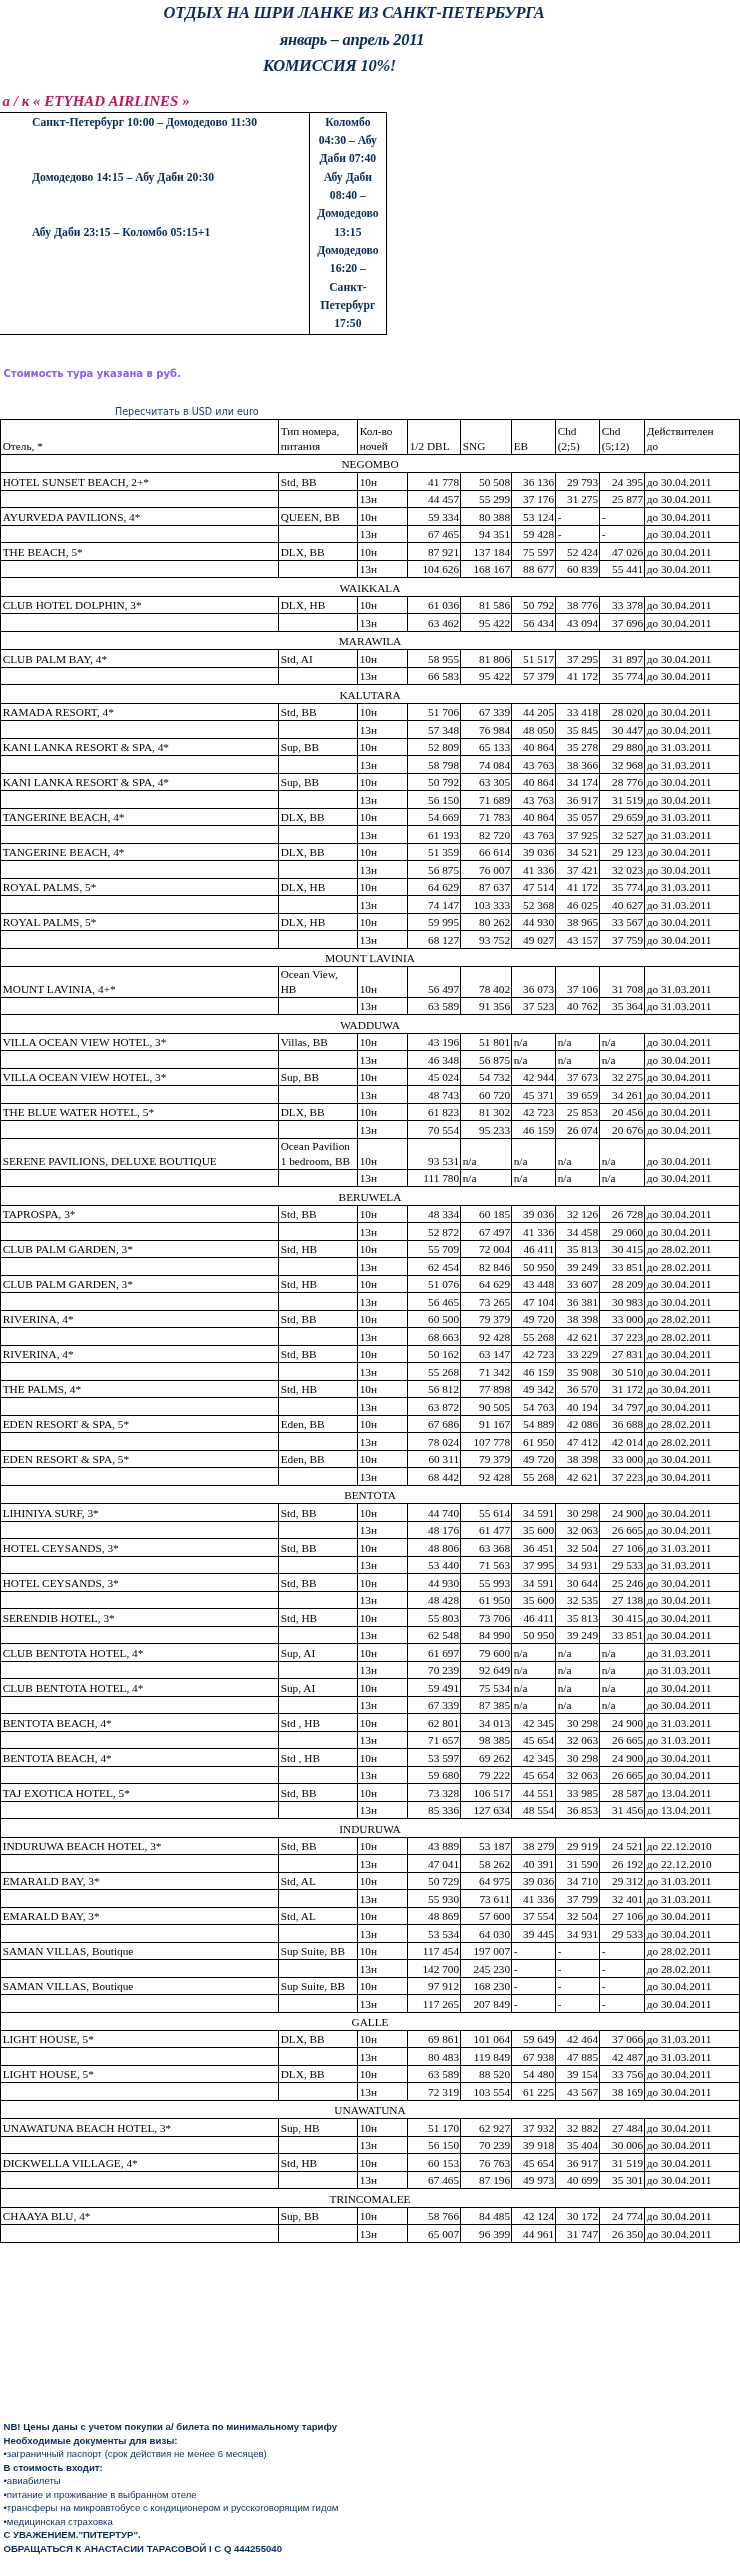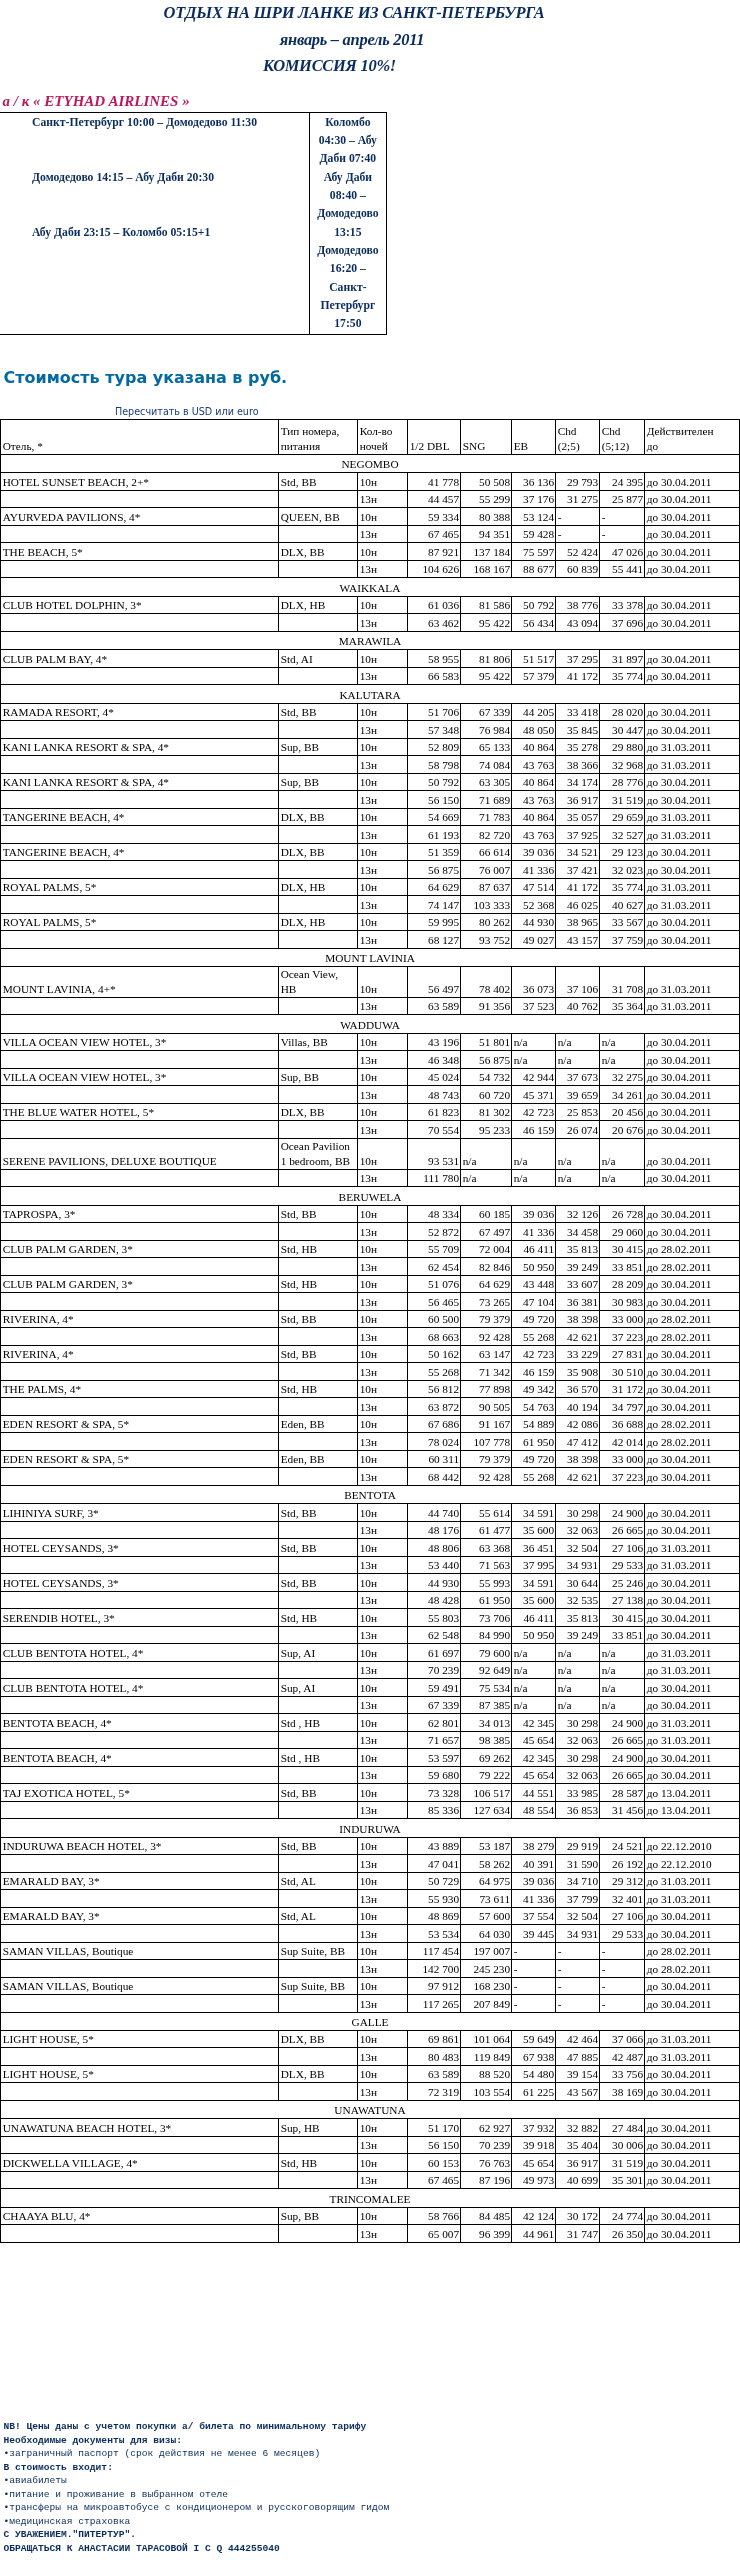--- a/index.html
+++ b/index.html
@@ -8,29 +8,29 @@
   .title-line { font-family: "Liberation Serif", serif; font-style: italic; font-weight: bold; color: #0b2d5e; font-size: 16.5px; line-height: 19px; letter-spacing: -0.3px; }
   .title-line.l1 { position: absolute; left: 0; width: 708px; top: 2.6px; }
   .title-line.l2 { position: absolute; left: 0; width: 704px; top: 30px; }
   .title-line.l3 { position: absolute; left: 0; width: 615px; top: 56px; margin-left: 22px; }
   .airline { position: absolute; left: 2.6px; top: 93px; font-family: "Liberation Serif", serif; font-style: italic; font-weight: bold; color: #be185d; font-size: 15px; }
   table.flights { position: absolute; left: 0; top: 112px; border-collapse: collapse; font-family: "Liberation Serif", serif; font-size: 11.7px; color: #0b2d5e; font-weight: bold; }
   table.flights td { vertical-align: top; padding: 0.9px 1.7px; line-height: 18.3px; }
   table.flights td.c1 { width: 275px; border-top: 0.9px solid #000; border-bottom: 0.9px solid #000; padding-left: 32px; }
   table.flights td.c2 { width: 73px; border: 0.9px solid #000; border-bottom: 0.9px solid #000; text-align: center; }
   .fl-line { height: 55px; }
-  .price-title { position: absolute; left: 3.5px; top: 368px; font-family: "DejaVu Sans", sans-serif; font-weight: bold; color: #0369a1; font-size: 16px; }
+  .price-title { position: absolute; left: 3.5px; top: 368px; font-family: "DejaVu Sans", sans-serif; font-weight: bold; color: #8b5cf6; font-size: 10px; }
   .recalc { position: absolute; left: 115px; top: 406px; font-family: "DejaVu Sans", sans-serif; color: #1a3d7a; font-size: 9.6px; text-decoration: none; cursor: pointer; }
   table.prices { position: absolute; left: 0; top: 419px; border-collapse: collapse; font-family: "Liberation Serif", serif; font-size: 11.3px; color: #000; table-layout: fixed; width: 740px; }
   table.prices td { border: 0.9px solid #000; padding: 0 1.7px; line-height: 15px; height: 16.5px; vertical-align: bottom; white-space: nowrap; overflow: hidden; }
   table.prices td.num { text-align: right; padding-right: 0.9px; }
   table.prices td.hd { vertical-align: bottom; line-height: 15px; white-space: normal; }
   table.prices tr.section td { text-align: center; font-family: "Liberation Serif", serif; font-size: 11.3px; height: 17.4px; padding: 0; border-radius: 6px; }
   td.wrap { white-space: normal !important; }
-  .notes { position: absolute; left: 3.5px; top: 2420px; font-family: Liberation Mono, monospace; color: #0b2d5e; font-size: 9.6px; line-height: 13.5px; }
+  .notes { position: absolute; left: 3.5px; top: 2420px; font-family: Liberation Sans, sans-serif; color: #0b2d5e; font-size: 9.6px; line-height: 13.5px; }
   .notes .b { font-weight: bold; }
   .notes .bullet::before { content: "\2022 "; }
 </style>
 </head>
 <body>
 
 <div class="title-block">
   <div class="title-line l1">ОТДЫХ НА ШРИ ЛАНКЕ ИЗ САНКТ-ПЕТЕРБУРГА</div>
   <div class="title-line l2">январь – апрель 2011</div>
   <div class="title-line l3">КОМИССИЯ 10%!</div>

